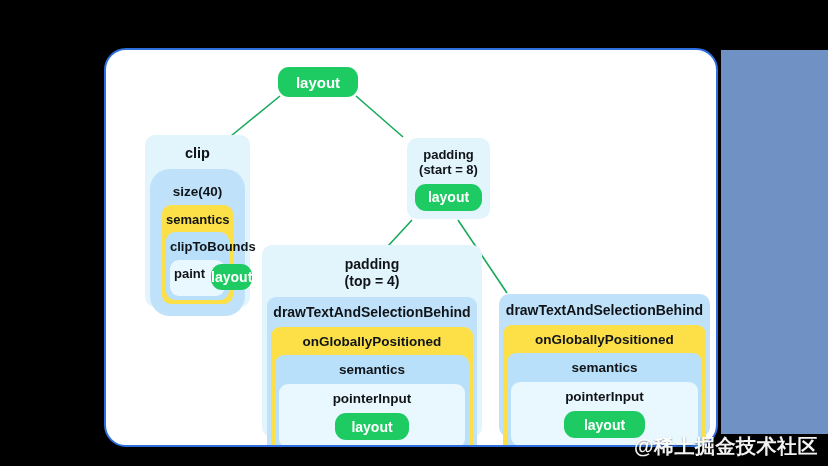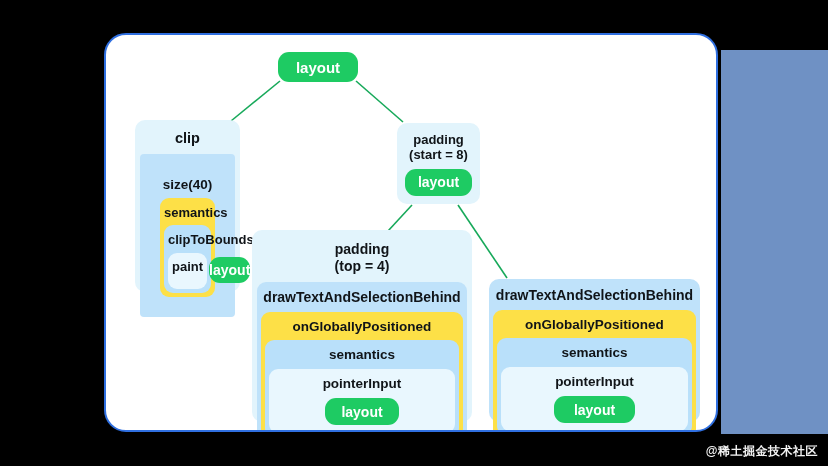--- a/index.html
+++ b/index.html
@@ -21,21 +21,21 @@
     left: 721px;
     top: 50px;
     width: 107px;
     height: 384px;
     background: #6f91c4;
   }
   
   #card {
     position: absolute;
     left: 104px;
-    top: 33px;
+    top: 48px;
     width: 614px;
     height: 399px;
     background: #ffffff;
     border: 2.5px solid #2f6fe0;
     border-radius: 22px;
     box-sizing: border-box;
     overflow: hidden;
   }
   #edges {
     position: absolute;
@@ -44,20 +44,21 @@
     pointer-events: none;
   }
 
   
   .nodebox {
     position: absolute;
     box-sizing: border-box;
     border-radius: 10px;
     display: flex;
     flex-direction: column;
+    margin-left: 10px;
   }
   .nodebox .lbl {
     text-align: center;
     color: #101418;
     font-weight: 700;
     line-height: 1.18;
     white-space: pre-line;
   }
 
   
@@ -87,21 +88,21 @@
     height: 30px;
     font-size: 15px;
   }
 
   
   #s-clip {
     left: 29px; top: 85px; width: 105px; height: 172px;
     padding: 5px 5px 5px 5px;
   }
   #s-clip > .lbl { font-size: 14.5px; padding: 5px 0 7px 0; }
-  .clip-l1 { flex: 1; border-radius: 4px; padding: 20px; box-sizing: border-box; display:flex; flex-direction:column; }
+  .clip-l1 { flex: 1; border-radius: 20px; padding: 12px; box-sizing: border-box; display:flex; flex-direction:column; }
   .clip-l1 > .lbl { font-size: 13.5px; padding: 3px 0 5px 0; }
   .clip-l2 { flex: 1; border-radius: 9px; padding: 4px; box-sizing: border-box; display:flex; flex-direction:column; }
   .clip-l2 > .lbl { font-size: 13px; padding: 3px 0 5px 0; }
   .clip-l3 { flex: 1; border-radius: 9px; padding: 4px; box-sizing: border-box; display:flex; flex-direction:column; }
   .clip-l3 > .lbl { font-size: 13px; padding: 3px 0 5px 0; }
   .clip-l4 { flex: 1; border-radius: 9px; padding: 4px 4px 6px 4px; box-sizing: border-box; display:flex; }
   .clip-l4 > .lbl { font-size: 13px; padding: 2px 0 5px 0; }
   .clip-leaf { height: 26px; font-size: 14px; margin: 0 6px; }
 
   
@@ -141,21 +142,21 @@
   .d-l3 { flex:1; border-radius: 9px; padding: 4px 4px 8px 4px; box-sizing:border-box; display:flex; flex-direction:column; }
   .d-l3 > .lbl { font-size: 13.5px; padding: 3px 0 6px 0; }
   .d-leaf { height: 27px; font-size: 14px; margin: 0 49px; }
 
   
   #watermark {
     position: absolute;
     right: 10px;
     bottom: 6px;
     color: #ffffff;
-    font-size: 12px;
+    font-size: 20px;
     font-weight: 700;
     letter-spacing: 0.5px;
     text-shadow: 0 1px 2px rgba(0,0,0,0.45);
     opacity: 0.95;
   }
 </style>
 </head>
 <body>
 
 <div id="stage">

